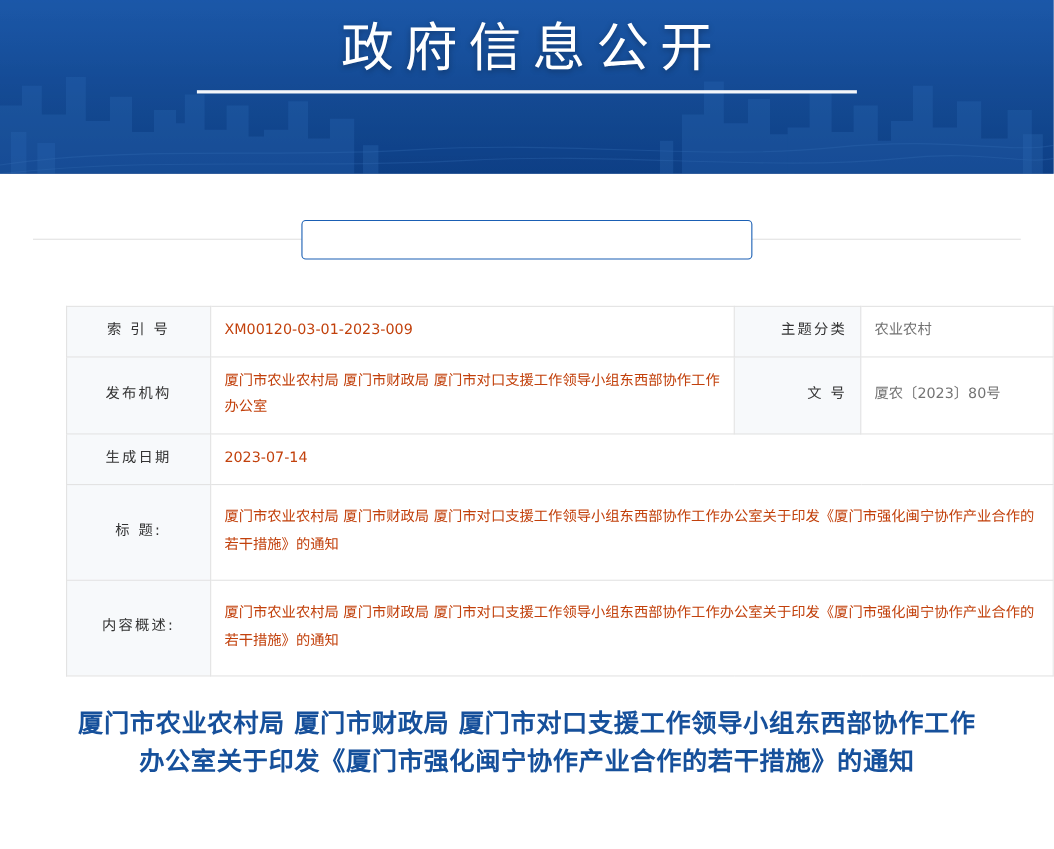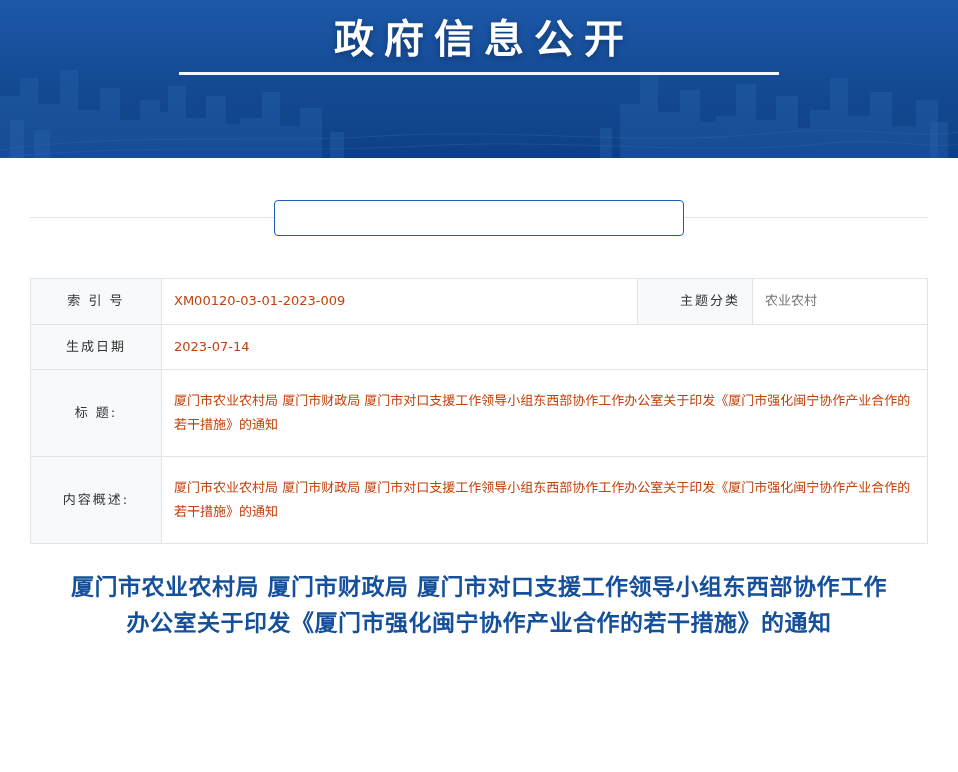--- a/index.html
+++ b/index.html
@@ -34,22 +34,22 @@
     height: 158px;
     display: flex;
     flex-direction: column;
     align-items: center;
     justify-content: flex-start;
     padding-top: 14px;
     box-sizing: border-box;
   }
   .banner-title {
     color: #ffffff;
-    font-size: 40px;
-    font-weight: bold;
+    font-size: 48px;
+    font-weight: normal;
     letter-spacing: 10px;
     text-indent: 10px;
     line-height: 1.25;
     text-shadow: 0 2px 6px rgba(0,0,0,0.30);
   }
   .banner-rule {
     margin-top: 8px;
     width: 600px;
     height: 3px;
     background: #ffffff;
@@ -92,20 +92,21 @@
     font-size: 14px;
     color: #333;
     background: transparent;
     font-family: "DejaVu Sans", "Liberation Sans", sans-serif;
   }
 
   
   .table-wrap {
     padding: 0 30px;
     box-sizing: border-box;
+    margin-left: 30px;
   }
   table.info {
     width: 898px;
     border-collapse: collapse;
     table-layout: fixed;
     font-size: 13px;
     color: #333333;
   }
   table.info td {
     border: 1px solid #e3e3e3;
@@ -202,20 +203,26 @@
 <div class="table-wrap">
   <table class="info">
     <tbody>
       <tr>
         <td class="label">索 引 号</td>
         <td class="value">XM00120-03-01-2023-009</td>
         <td class="label-sm">主题分类</td>
         <td class="value-right">农业农村</td>
       </tr>
       <tr>
+        <td class="label">发布机构</td>
+        <td class="value">厦门市农业农村局 厦门市财政局 厦门市对口支援工作领导小组东西部协作工作办公室</td>
+        <td class="label-sm">文 号</td>
+        <td class="value-right">厦农〔2023〕80号</td>
+      </tr>
+      <tr>
         <td class="label">生成日期</td>
         <td class="value" colspan="3">2023-07-14</td>
       </tr>
       <tr>
         <td class="label tall">标 题:</td>
         <td class="value tall" colspan="3">厦门市农业农村局 厦门市财政局 厦门市对口支援工作领导小组东西部协作工作办公室关于印发《厦门市强化闽宁协作产业合作的若干措施》的通知</td>
       </tr>
       <tr>
         <td class="label tall">内容概述:</td>
         <td class="value tall" colspan="3">厦门市农业农村局 厦门市财政局 厦门市对口支援工作领导小组东西部协作工作办公室关于印发《厦门市强化闽宁协作产业合作的若干措施》的通知</td>

